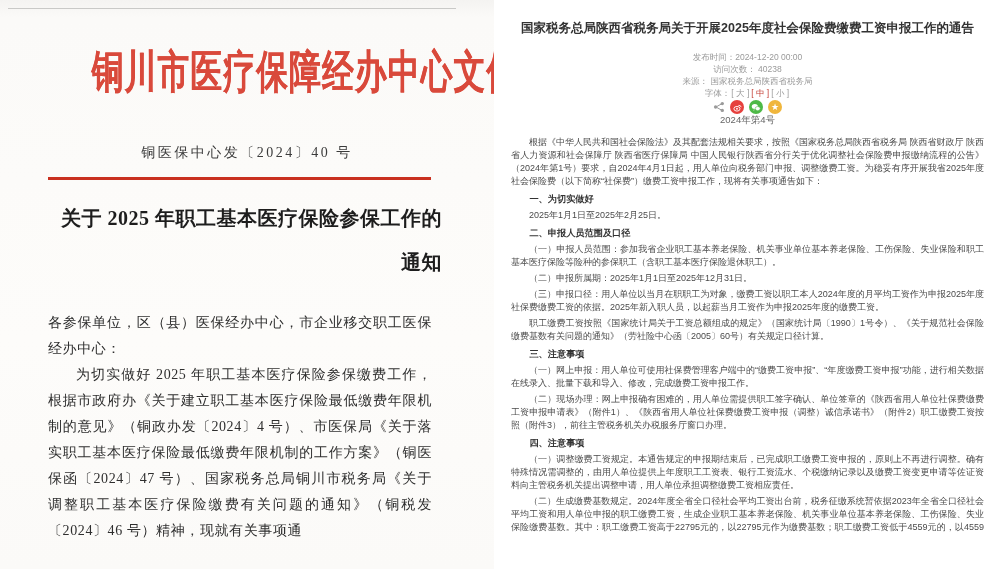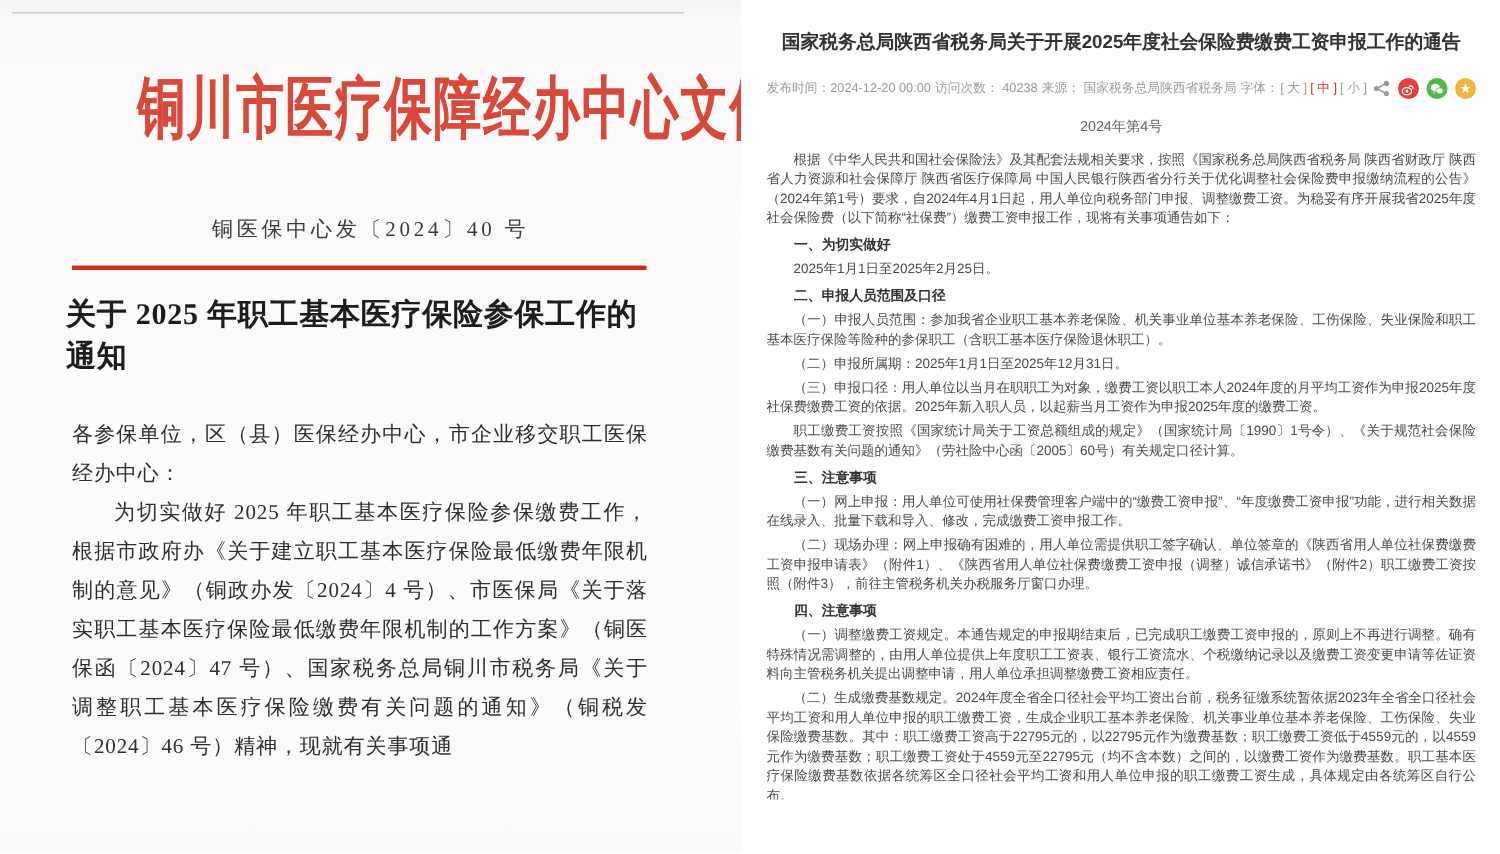--- a/index.html
+++ b/index.html
@@ -15,44 +15,44 @@
   }
   .scan-topline { position:absolute; top:8px; left:8px; width:448px; height:1px; background:#c9c9c7; }
   .red-head { margin-top:42px; text-align:center; white-space:nowrap; }
   .red-head span {
     display:inline-block; transform:scaleX(0.70); transform-origin:center;
     font-size:45px; font-weight:bold; color:#d9493b; letter-spacing:2px;
     text-shadow:0.5px 0 0 #d9493b;
   }
   .doc-no { margin-top:42px; text-align:center; font-size:14px; color:#3b3b3b; letter-spacing:2.5px; }
   .red-rule { margin:15px 63px 0 48px; height:3px; background:#c9301f; }
-  .doc-title { margin:16px 52px 0 44px; text-align:left; font-size:20px; font-weight:bold; color:#1d1d1d; line-height:28px; letter-spacing:0.5px; }
+  .doc-title { margin:16px 52px 0 44px; text-align:right; font-size:20px; font-weight:bold; color:#1d1d1d; line-height:44px; letter-spacing:0.5px; }
   .doc-body { margin:26px 62px 0 48px; font-size:14px; color:#2e2e2e; line-height:26px; text-align:justify; letter-spacing:0.6px; }
   .doc-body .para-indent { text-indent:2em; }
 
   
   .right-pane {
     flex:1; height:533px; background:#ffffff; position:relative;
     font-family:"Liberation Sans","DejaVu Sans",sans-serif; overflow:hidden;
     padding:0 16px 0 17px;
   }
   .r-title { padding-top:20px; text-align:center; font-size:12.5px; font-weight:bold; color:#333333; line-height:17px; }
-  .r-meta { margin-top:15px; display:flex; align-items:center; justify-content:space-between; font-size:8.5px; color:#9a9a9a; white-space:nowrap; }
+  .r-meta { margin-top:15px; display:flex; align-items:center; justify-content:space-between; font-size:8.5px; color:#9a9a9a; white-space:nowrap;flex-direction:column; }
   .r-meta .meta-item { display:inline-block; }
   .font-sizes { display:inline-block; }
   .font-size-btn { color:#9a9a9a; cursor:pointer; margin:0 1px; }
   .font-size-btn.active { color:#c23b31; }
   .share-icons { display:flex; align-items:center; gap:5px; }
   .icon-circle { width:14px; height:14px; border-radius:50%; display:flex; align-items:center; justify-content:center; }
   .weibo { background:#e6403d; }
   .wechat { background:#4eb947; }
   .qzone { background:#f0b63c; }
   .icon-circle svg, .share-svg { display:block; }
   .star-glyph { color:#ffffff; font-size:9px; line-height:1; }
-  .r-docno { margin-top:12px; text-align:center; font-size:9.5px; color:#666666; }
+  .r-docno { text-align:center; font-size:9.5px; color:#666666; }
   .r-body { margin-top:9px; font-size:9px; color:#4a4a4a; line-height:13px; text-align:justify; }
   .r-p { text-indent:2em; margin:3px 0; }
   .r-h { text-indent:2em; margin:5px 0 3px 0; font-weight:bold; color:#333333; font-size:9.2px; }
 </style>
 </head>
 <body>
 
 <div class="composite">
 
   <div class="left-pane">

